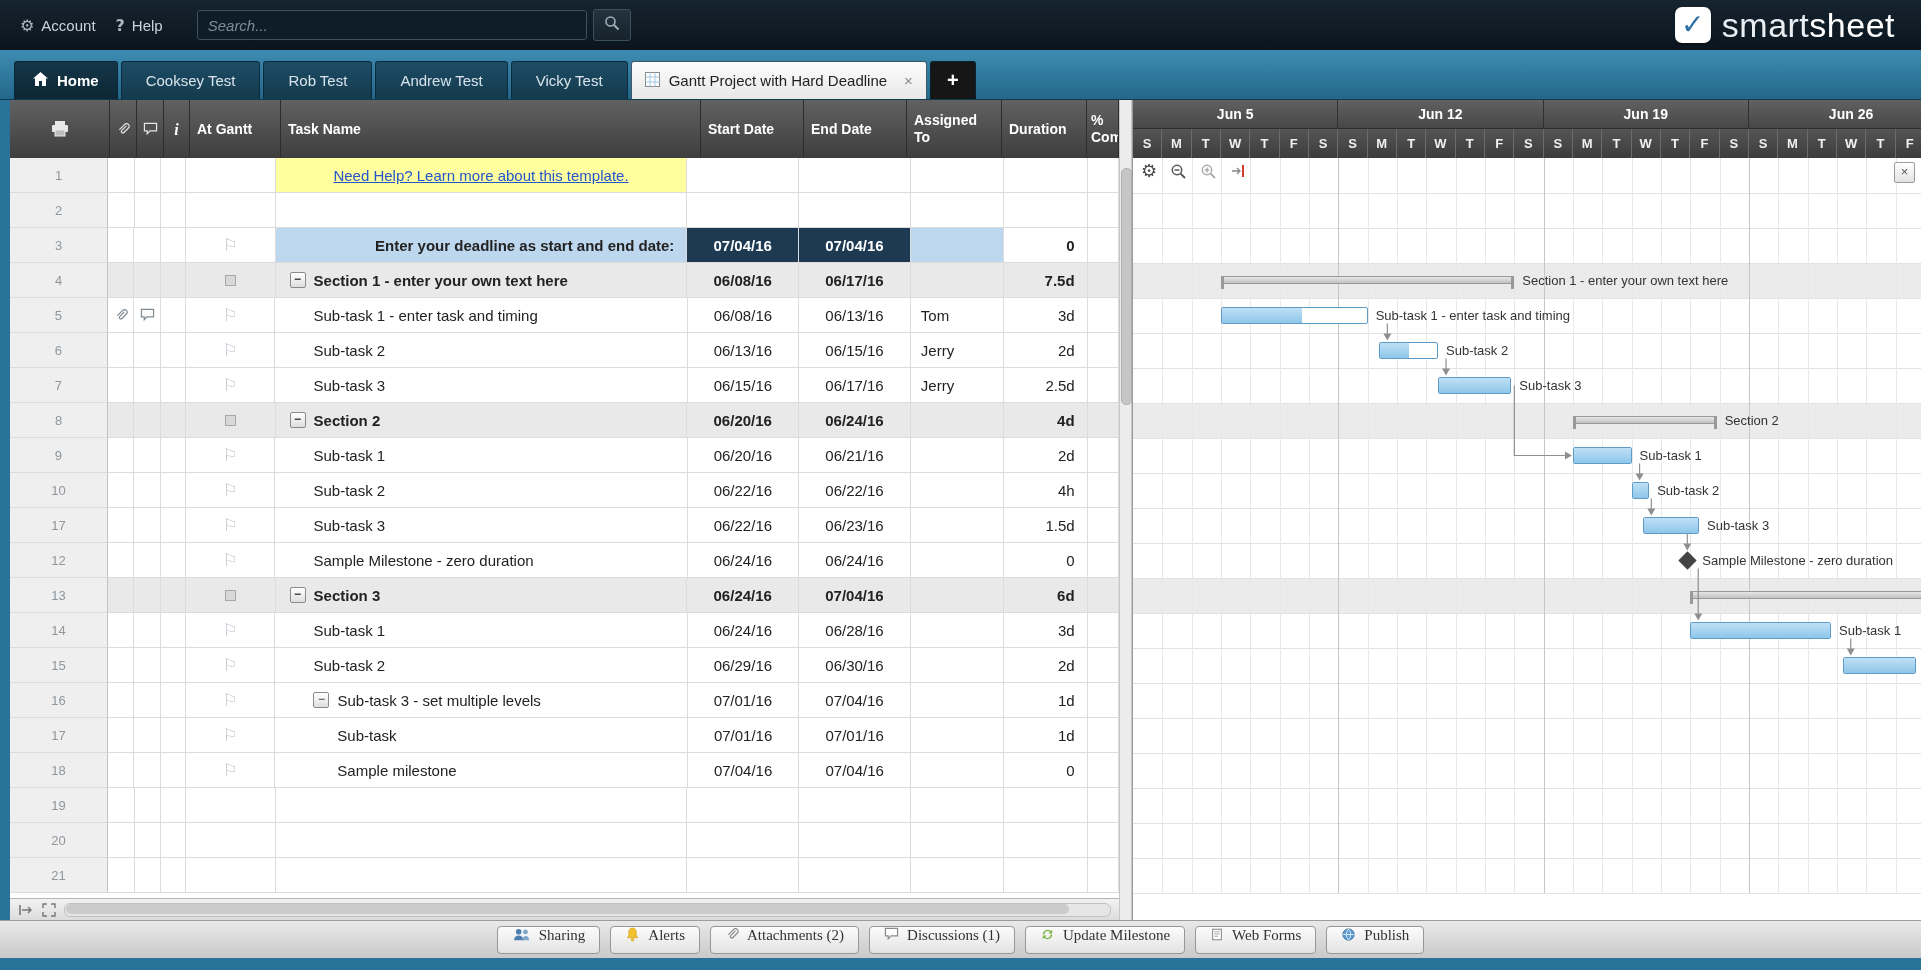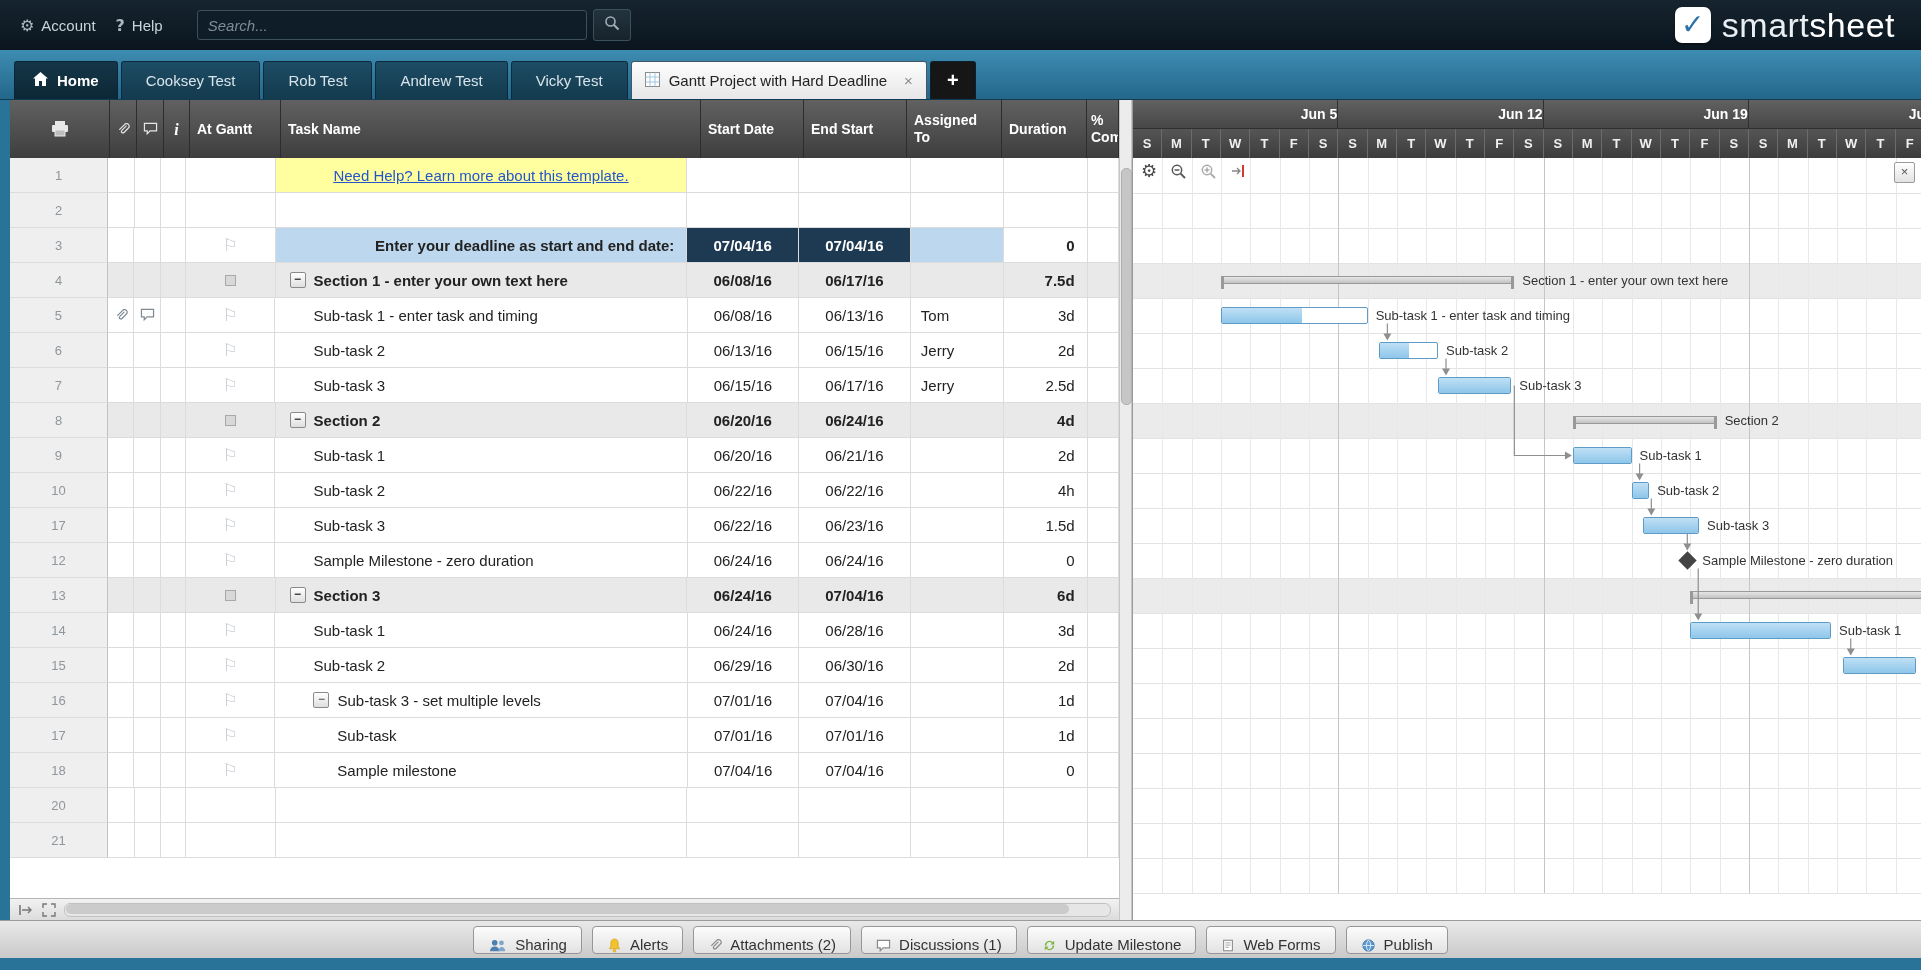--- a/index.html
+++ b/index.html
@@ -91,21 +91,21 @@
            box-sizing:border-box;position:relative}
   .vthumb{position:absolute;left:1px;top:68px;width:9px;height:235px;background:#c6c6c6;border:1px solid #b0b0b0;
           border-radius:5px;cursor:pointer}
 
   
   .gantt-panel{flex:1;position:relative;background:#fff;overflow:hidden;border-left:1px solid #9a9a9a;box-sizing:border-box}
   .g-weeks{position:absolute;left:0;top:0;right:0;height:28px;background:linear-gradient(#616161,#474747);
            border-bottom:1px solid #2f2f2f;overflow:hidden}
   .g-days{position:absolute;left:0;top:29px;right:0;height:29px;background:linear-gradient(#555,#3c3c3c);
           overflow:hidden;border-bottom:1px solid #9a9a9a}
-  .gweek{position:absolute;top:0;height:28px;line-height:28px;text-align:right;color:#fff;font-size:14px;
+  .gweek{position:absolute;top:0;height:28px;line-height:28px;text-align:center;color:#fff;font-size:14px;
          font-weight:bold;border-right:1px solid #303030;box-sizing:border-box}
   .gday{position:absolute;top:0;height:29px;line-height:29px;text-align:center;color:#f0f0f0;font-size:13px;
         font-weight:bold;border-right:1px solid #6b6b6b;box-sizing:border-box}
   .gantt-body{position:absolute;left:0;top:58px;right:0;height:762px;background:#fff;overflow:hidden}
   .gvl{position:absolute;top:0;height:735px;width:1px;background:#e8e8e8}
   .gvl.wk{background:#c6c6c6}
   .ghl{position:absolute;left:0;right:0;height:1px;background:#e3e3e3}
   .gband{position:absolute;left:0;right:0;height:35px;background:#ebebeb}
   .gbar{position:absolute;height:17px;background:#fff;border:1px solid #5e9bc6;border-radius:2px;box-sizing:border-box;overflow:hidden;cursor:pointer}
   .gfill{height:100%;background:linear-gradient(#bfe0f5,#8ec6ea)}
@@ -116,22 +116,22 @@
   .glabel{position:absolute;font-size:13px;line-height:17px;color:#333;white-space:nowrap}
   .gtool{position:absolute;top:4px;left:8px;display:flex;gap:13px;align-items:center;z-index:6}
   .gtool .ic{cursor:pointer;display:flex;align-items:center}
   .gear{font-family:"DejaVu Sans",sans-serif;font-size:18px;color:#4a4a4a;line-height:18px}
   .gclose{position:absolute;top:4px;right:6px;width:19px;height:19px;border:1px solid #9a9a9a;border-radius:2px;
           background:linear-gradient(#fff,#e2e2e2);color:#555;font-size:13px;line-height:17px;text-align:center;z-index:6;cursor:pointer}
 
   
   .bottombar{position:absolute;left:0;top:920px;width:100%;height:38px;background:linear-gradient(#e9e9e9,#c9c9c9);
              border-top:1px solid #9b9b9b;display:flex;align-items:center;justify-content:center;gap:10px;box-sizing:border-box}
-  .bbtn{display:flex;align-items:flex-end;gap:8px;height:28px;padding:0 14px;background:linear-gradient(#fcfcfc,#e2e2e2);
-        border:1px solid #979797;border-radius:4px;font-size:15px;color:#333;font-family:Liberation Sans, sans-serif;cursor:pointer}
+  .bbtn{display:flex;align-items:flex-start;gap:8px;height:28px;padding:0 14px;background:linear-gradient(#fcfcfc,#e2e2e2);
+        border:1px solid #979797;border-radius:4px;font-size:15px;color:#333;font-family:Liberation Serif, serif;cursor:pointer}
 </style>
 </head>
 <body>
 
 <div class="page">
 
   <header class="topbar">
     <div class="tb-item">
       <span class="tb-glyph">⚙</span>
       <span>Account</span>
@@ -197,21 +197,21 @@
           </div>
         <div class="hc h-ic">
             <svg width="15" height="14" viewBox="0 0 16 15">
               <path d="M1.5 1.5h13v8h-7l-3 3v-3h-3z" fill="none" stroke="#e6e6e6" stroke-width="1.3"></path>
             </svg>
           </div>
         <div class="hc h-ic2">i</div>
         <div class="hc h-risk">At Gantt</div>
         <div class="hc h-task">Task Name</div>
         <div class="hc h-date">Start Date</div>
-        <div class="hc h-date">End Start</div>
+        <div class="hc h-date">End Date</div>
         <div class="hc h-asg">Assigned To</div>
         <div class="hc h-dur">Duration</div>
         <div class="hc h-pct">% Complete</div>
       </div>
       <div class="grid-body" id="grid-body">
           <div class="grow">
             <div class="cell c-num">1</div>
             <div class="cell c-ic"></div>
             <div class="cell c-ic"></div>
             <div class="cell c-ic2"></div>
@@ -511,20 +511,33 @@
             <div class="cell c-risk">
               <span class="flag">⚐</span>
             </div>
             <div class="cell c-task" style="padding-left: 62px;">
               <span class="tlabel">Sample milestone</span>
             </div>
             <div class="cell c-date">07/04/16</div>
             <div class="cell c-date">07/04/16</div>
             <div class="cell c-asg"></div>
             <div class="cell c-dur">0</div>
+            <div class="cell c-pct"></div>
+          </div>
+          <div class="grow">
+            <div class="cell c-num">19</div>
+            <div class="cell c-ic"></div>
+            <div class="cell c-ic"></div>
+            <div class="cell c-ic2"></div>
+            <div class="cell c-risk"></div>
+            <div class="cell c-task"></div>
+            <div class="cell c-date"></div>
+            <div class="cell c-date"></div>
+            <div class="cell c-asg"></div>
+            <div class="cell c-dur"></div>
             <div class="cell c-pct"></div>
           </div>
           <div class="grow">
             <div class="cell c-num">20</div>
             <div class="cell c-ic"></div>
             <div class="cell c-ic"></div>
             <div class="cell c-ic2"></div>
             <div class="cell c-risk"></div>
             <div class="cell c-task"></div>
             <div class="cell c-date"></div>

